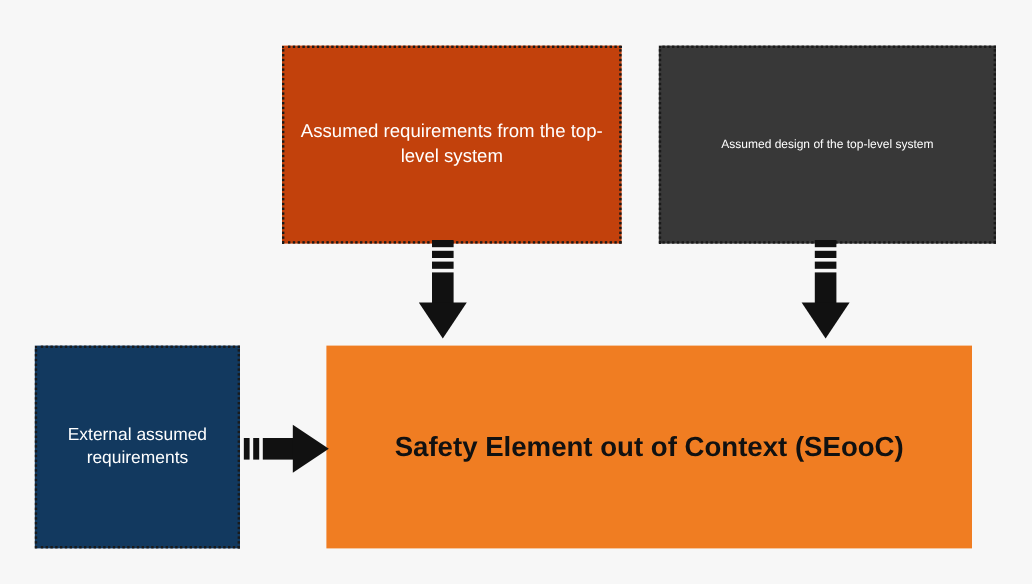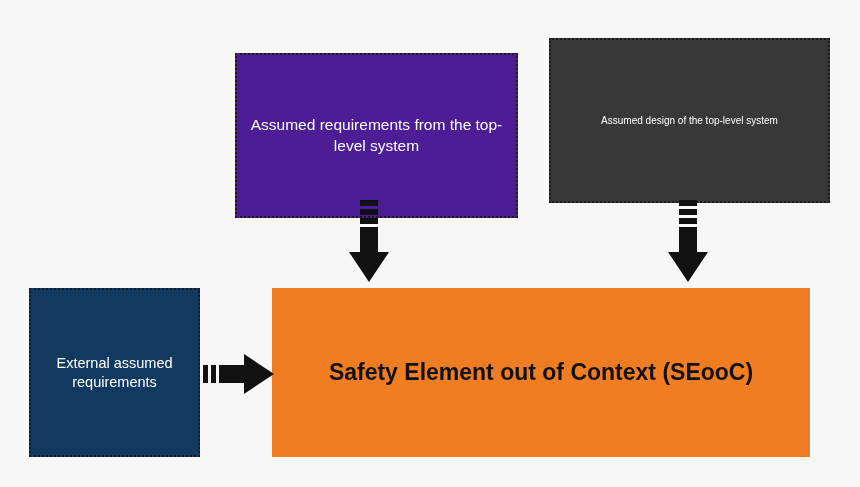--- a/index.html
+++ b/index.html
@@ -26,24 +26,24 @@
     box-sizing: border-box;
     display: flex;
     align-items: center;
     justify-content: center;
     text-align: center;
     line-height: 1.3;
   }
   
   .box-assumed-req {
     left: 235px;
-    top: 53px;
+    top: 38px;
     width: 283px;
     height: 165px;
-    background: #4c1d95;
+    background: #c2410c;
     color: #ffffff;
     font-size: 15.5px;
     border: 2px dotted #1a1a1a;
   }
   
   .box-assumed-design {
     left: 549px;
     top: 38px;
     width: 281px;
     height: 165px;

